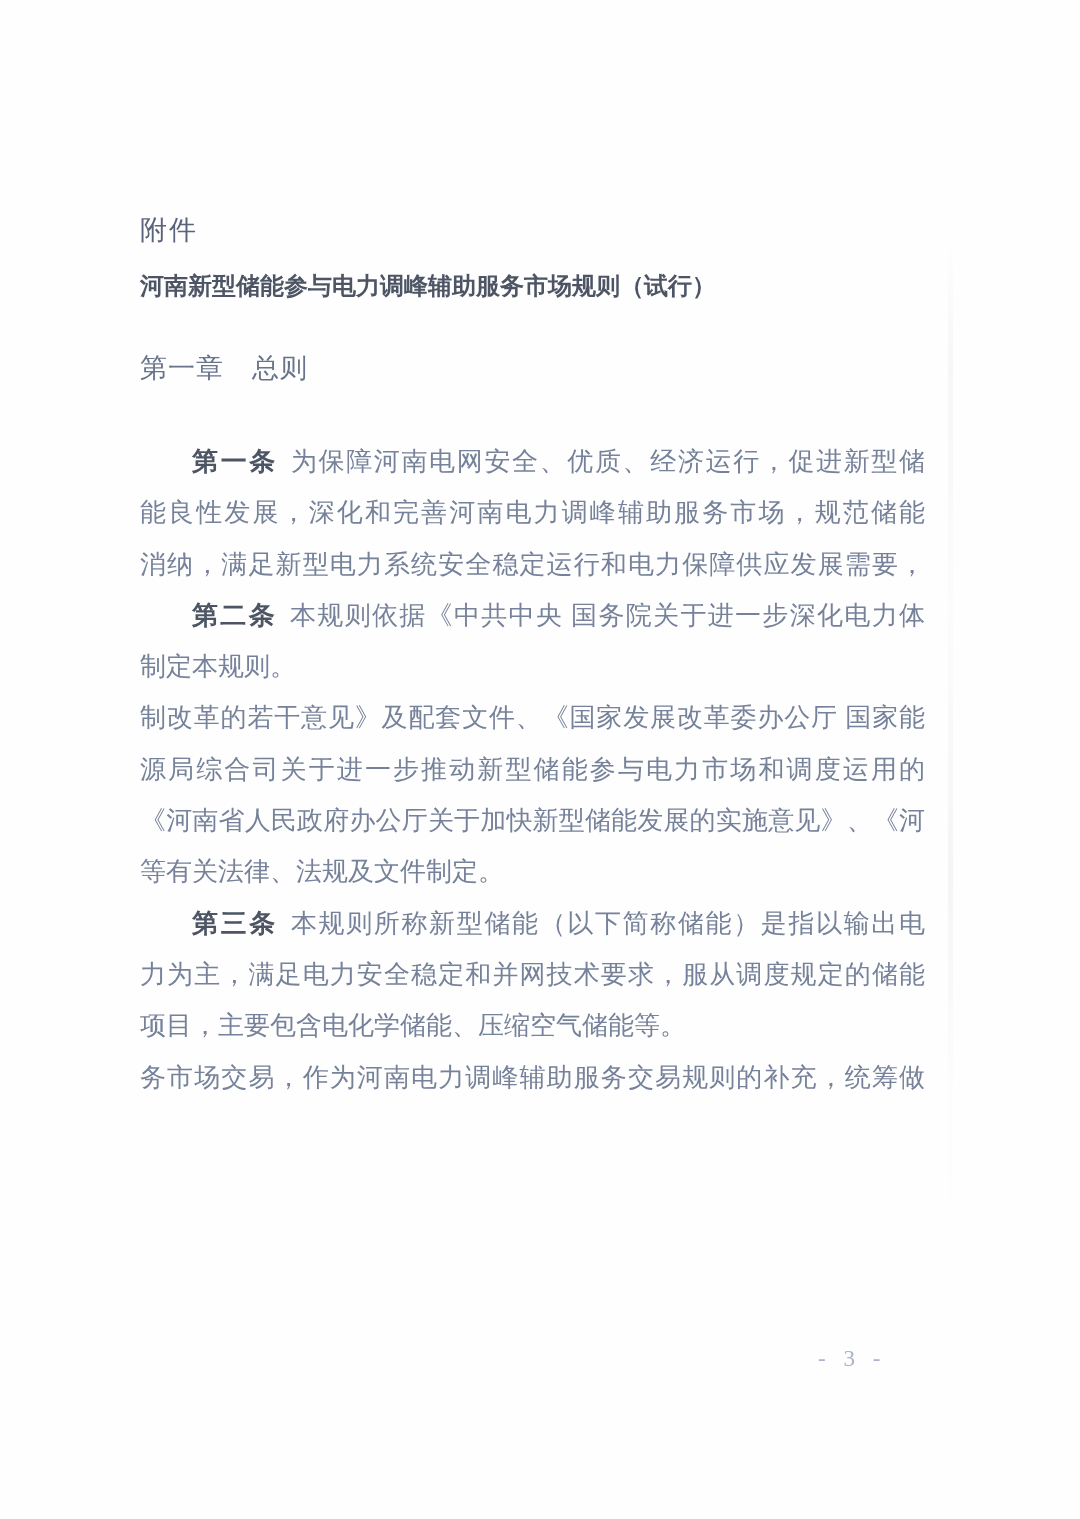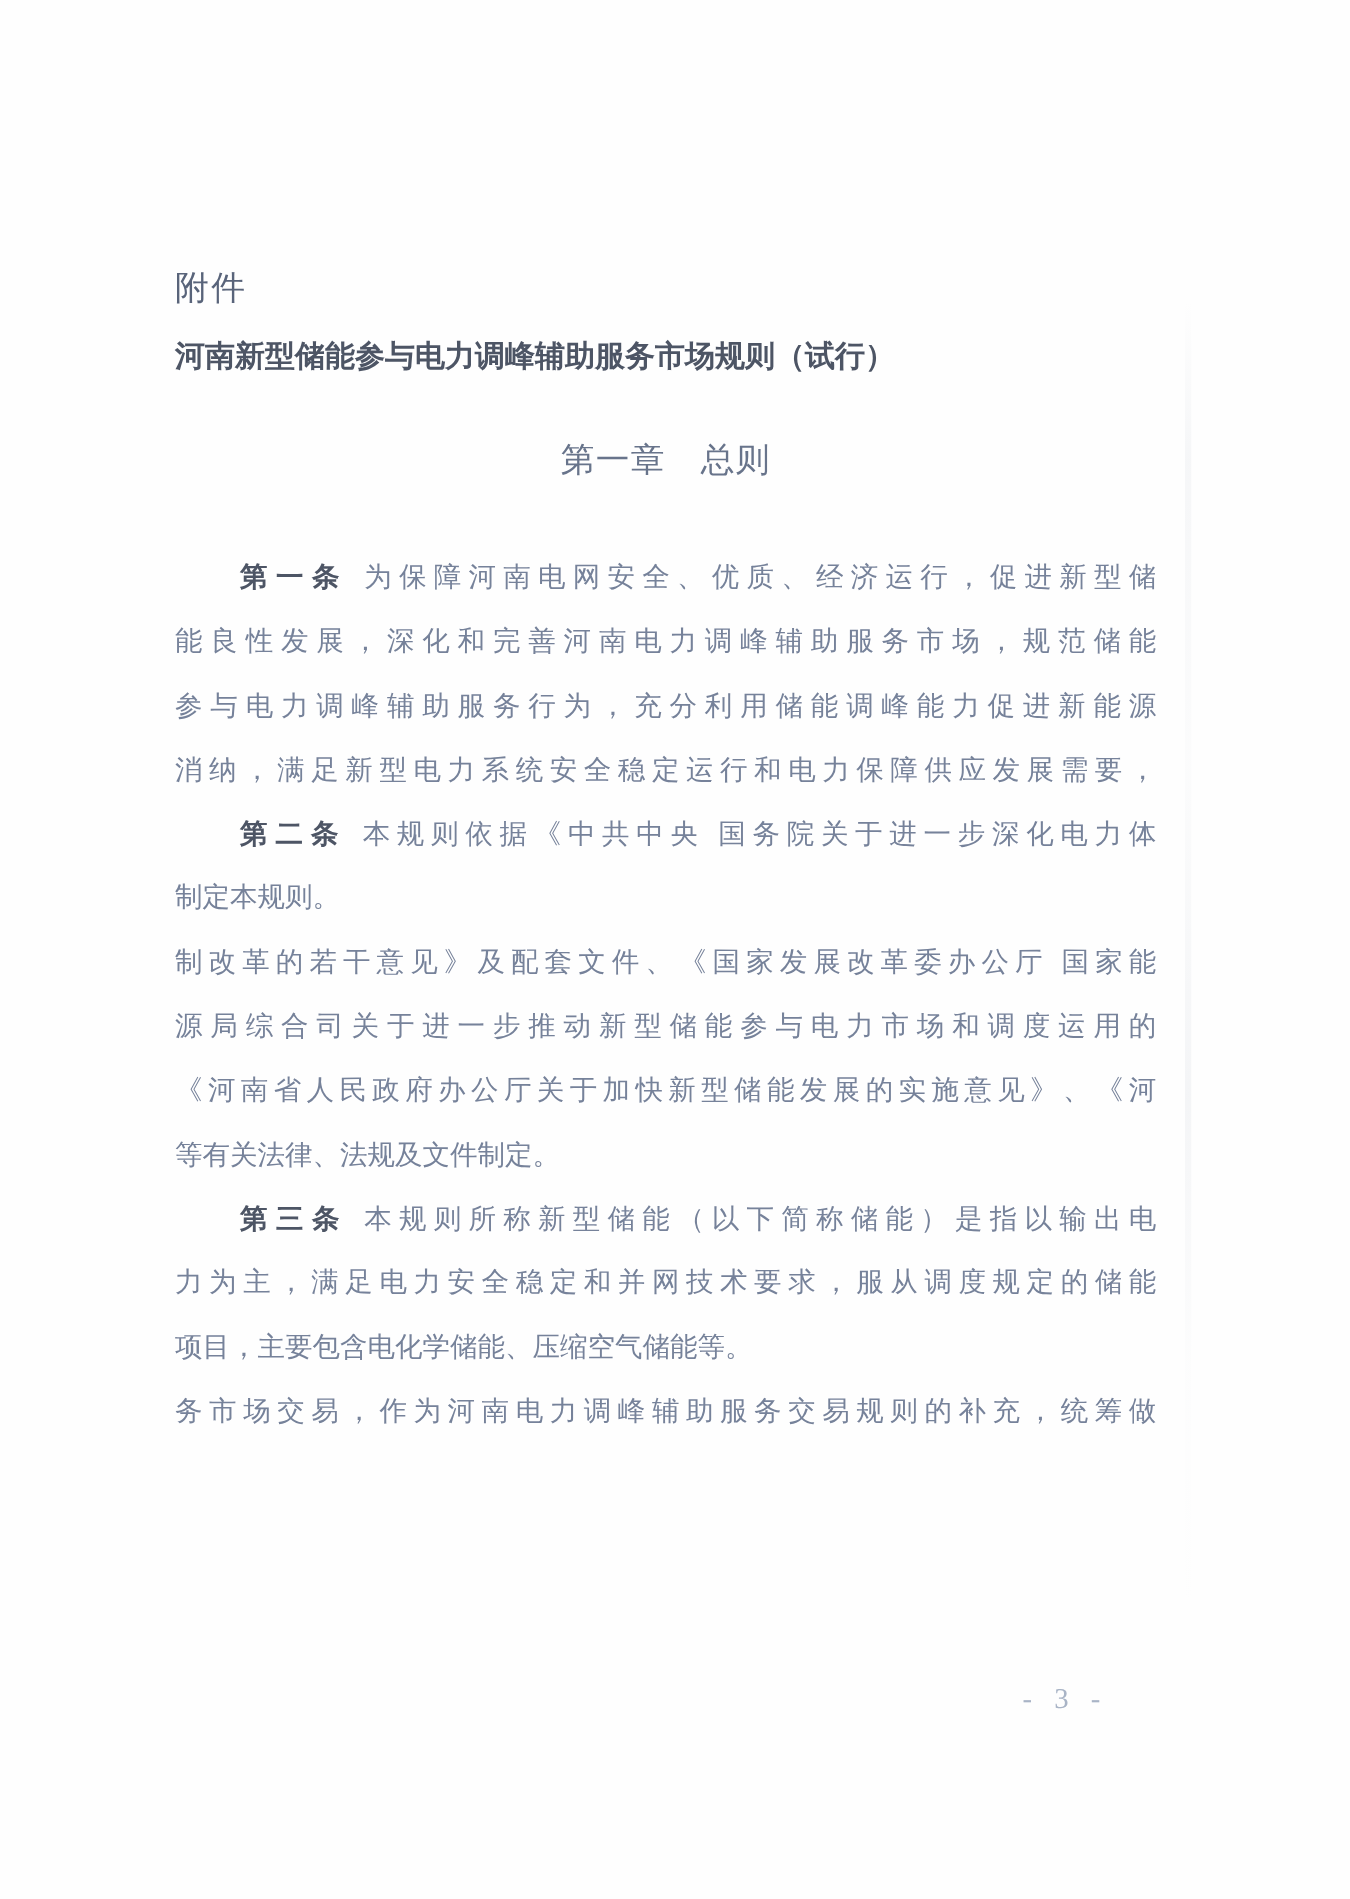--- a/index.html
+++ b/index.html
@@ -34,32 +34,31 @@
     line-height: 44px;
     font-weight: 700;
     color: #4d5565;
     white-space: nowrap;
   }
   .chapter {
     position: absolute;
     left: 140px;
     top: 350px;
     width: 785px;
-    text-align: center;
     font-size: 27px;
     line-height: 36px;
     color: #68748b;
     letter-spacing: 1px;
   }
   .body-text {
     position: absolute;
     left: 140px;
     top: 436px;
     width: 785px;
-    font-size: 22px;
+    font-size: 26px;
     color: #76829a;
   }
   .line {
     line-height: 51.3px;
     height: 51.3px;
     text-align: justify;
     text-align-last: justify;
     overflow: hidden;
   }
   .line.short {
@@ -107,21 +106,20 @@
 
   <div class="attachment">附件</div>
 
   <div class="doc-title">河南新型储能参与电力调峰辅助服务市场规则（试行）</div>
 
   <div class="chapter">第一章　总则</div>
 
   <div class="body-text" id="article-container">
       <div class="line first"><span class="art-num">第一条</span>为保障河南电网安全、优质、经济运行，促进新型储</div>
       <div class="line">能良性发展，深化和完善河南电力调峰辅助服务市场，规范储能</div>
-      <div class="line">参与电力调峰辅助服务行为，充分利用储能调峰能力促进新能源</div>
       <div class="line">消纳，满足新型电力系统安全稳定运行和电力保障供应发展需要，</div>
       <div class="line first"><span class="art-num">第二条</span>本规则依据《中共中央 国务院关于进一步深化电力体</div>
       <div class="line short">制定本规则。</div>
       <div class="line">制改革的若干意见》及配套文件、《国家发展改革委办公厅 国家能</div>
       <div class="line">源局综合司关于进一步推动新型储能参与电力市场和调度运用的</div>
       <div class="line">《河南省人民政府办公厅关于加快新型储能发展的实施意见》、《河</div>
       <div class="line short">等有关法律、法规及文件制定。</div>
       <div class="line first"><span class="art-num">第三条</span>本规则所称新型储能（以下简称储能）是指以输出电</div>
       <div class="line">力为主，满足电力安全稳定和并网技术要求，服从调度规定的储能</div>
       <div class="line short">项目，主要包含电化学储能、压缩空气储能等。</div>

